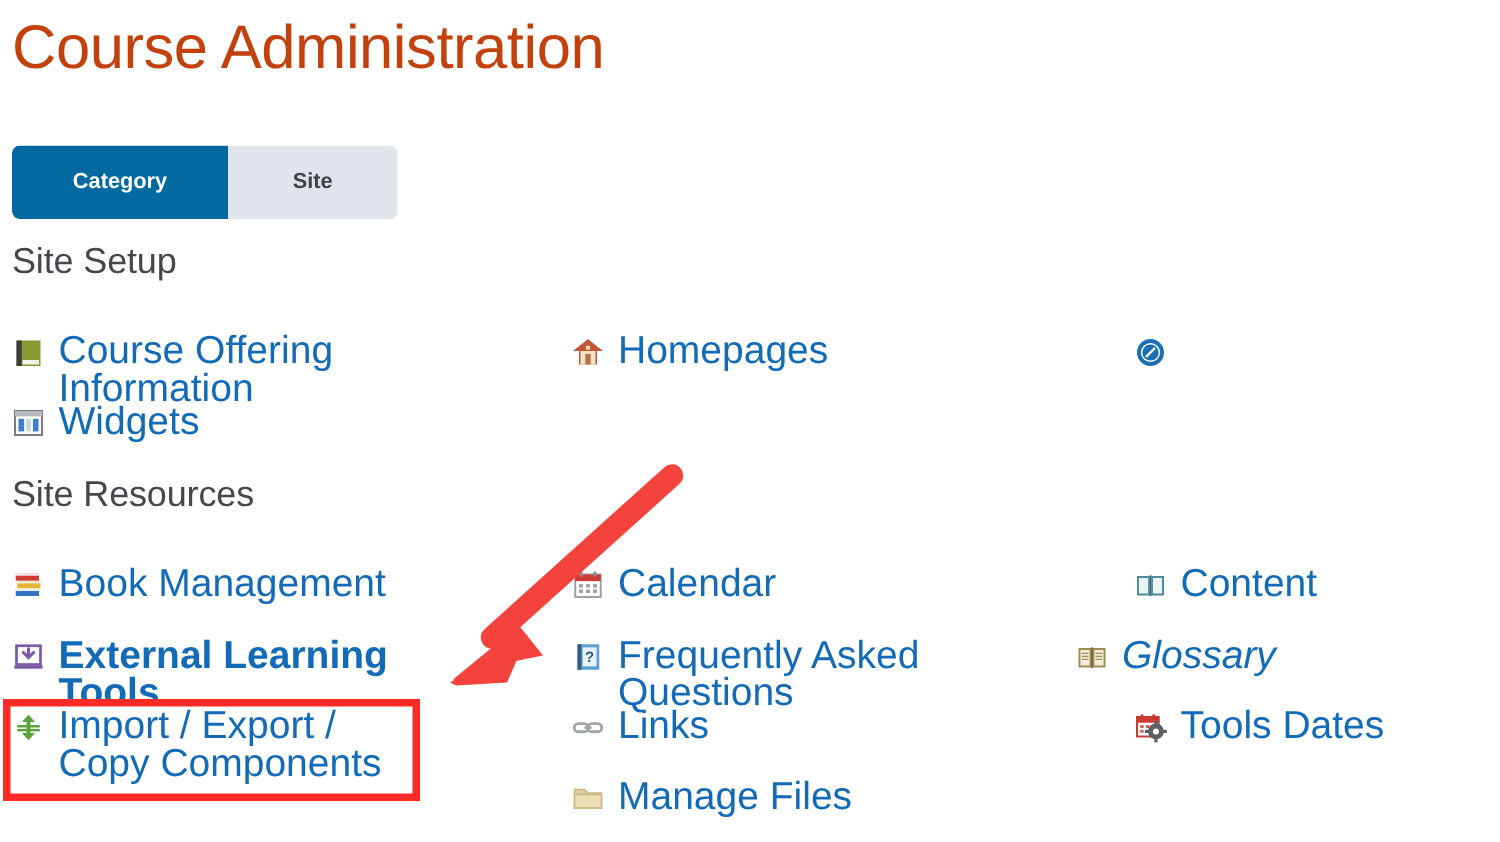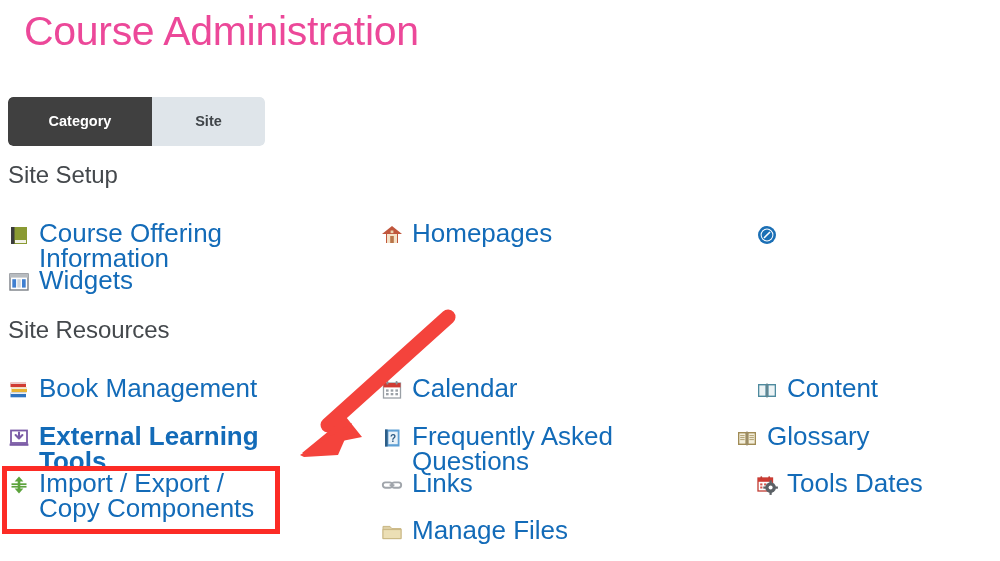--- a/index.html
+++ b/index.html
@@ -15,25 +15,24 @@
     font-family: "Liberation Sans", sans-serif;
     -webkit-font-smoothing: antialiased;
   }
 
   #page-title {
     position: absolute;
     left: 8px;
     top: 8px;
     font-size: 41px;
     font-weight: 400;
-    color: #ec4899;
+    color: #c2410c;
     letter-spacing: -0.3px;
     line-height: 1.15;
     white-space: nowrap;
-    margin-left: 16px;
   }
 
   
   #view-toggle {
     position: absolute;
     left: 8px;
     top: 97px;
     display: flex;
     border-radius: 5px;
     overflow: hidden;
@@ -44,21 +43,21 @@
     font-weight: 700;
     padding: 0 30px;
     height: 49px;
     line-height: 49px;
     text-align: center;
     box-sizing: border-box;
     cursor: pointer;
     user-select: none;
   }
   .toggle-btn.active {
-    background: #404040;
+    background: #0369a1;
     color: #ffffff;
     border-radius: 5px 0 0 5px;
     min-width: 144px;
   }
   .toggle-btn.inactive {
     background: #dfe5ea;
     color: #3f4448;
     border-radius: 0 5px 5px 0;
     min-width: 113px;
   }
@@ -242,21 +241,21 @@
     <svg viewBox="0 0 22 22">
       <rect x="4" y="2.5" width="14.5" height="17" fill="#5e9fd4"></rect>
       <rect x="4" y="2.5" width="2.6" height="17" fill="#2e5d86"></rect>
       <rect x="7.4" y="4.6" width="9.3" height="12.6" fill="#e9f2f9"></rect>
       <text x="12" y="14.6" font-family="Liberation Sans, sans-serif" font-size="10" font-weight="bold" fill="#2b5a84" text-anchor="middle">?</text>
     </svg>
   </span>
   <span class="link-label">Frequently Asked Questions</span>
 </div>
 
-<div class="link-item" style="left:736px; top:424px;">
+<div class="link-item" style="left:717px; top:424px;font-style:italic;">
   <span class="ico">
     <svg viewBox="0 0 22 22">
       <path d="M2 5 H10.3 V18 H2 Z" fill="#a08b55"></path>
       <path d="M11.7 5 H20 V18 H11.7 Z" fill="#a08b55"></path>
       <path d="M3.3 6.4 H9.4 V16.6 H3.3 Z" fill="#f3eedb"></path>
       <path d="M12.6 6.4 H18.7 V16.6 H12.6 Z" fill="#f3eedb"></path>
       <g stroke="#a08b55" stroke-width="0.8">
         <line x1="4.2" y1="8.6" x2="8.6" y2="8.6"></line>
         <line x1="4.2" y1="10.6" x2="8.6" y2="10.6"></line>
         <line x1="4.2" y1="12.6" x2="8.6" y2="12.6"></line>

